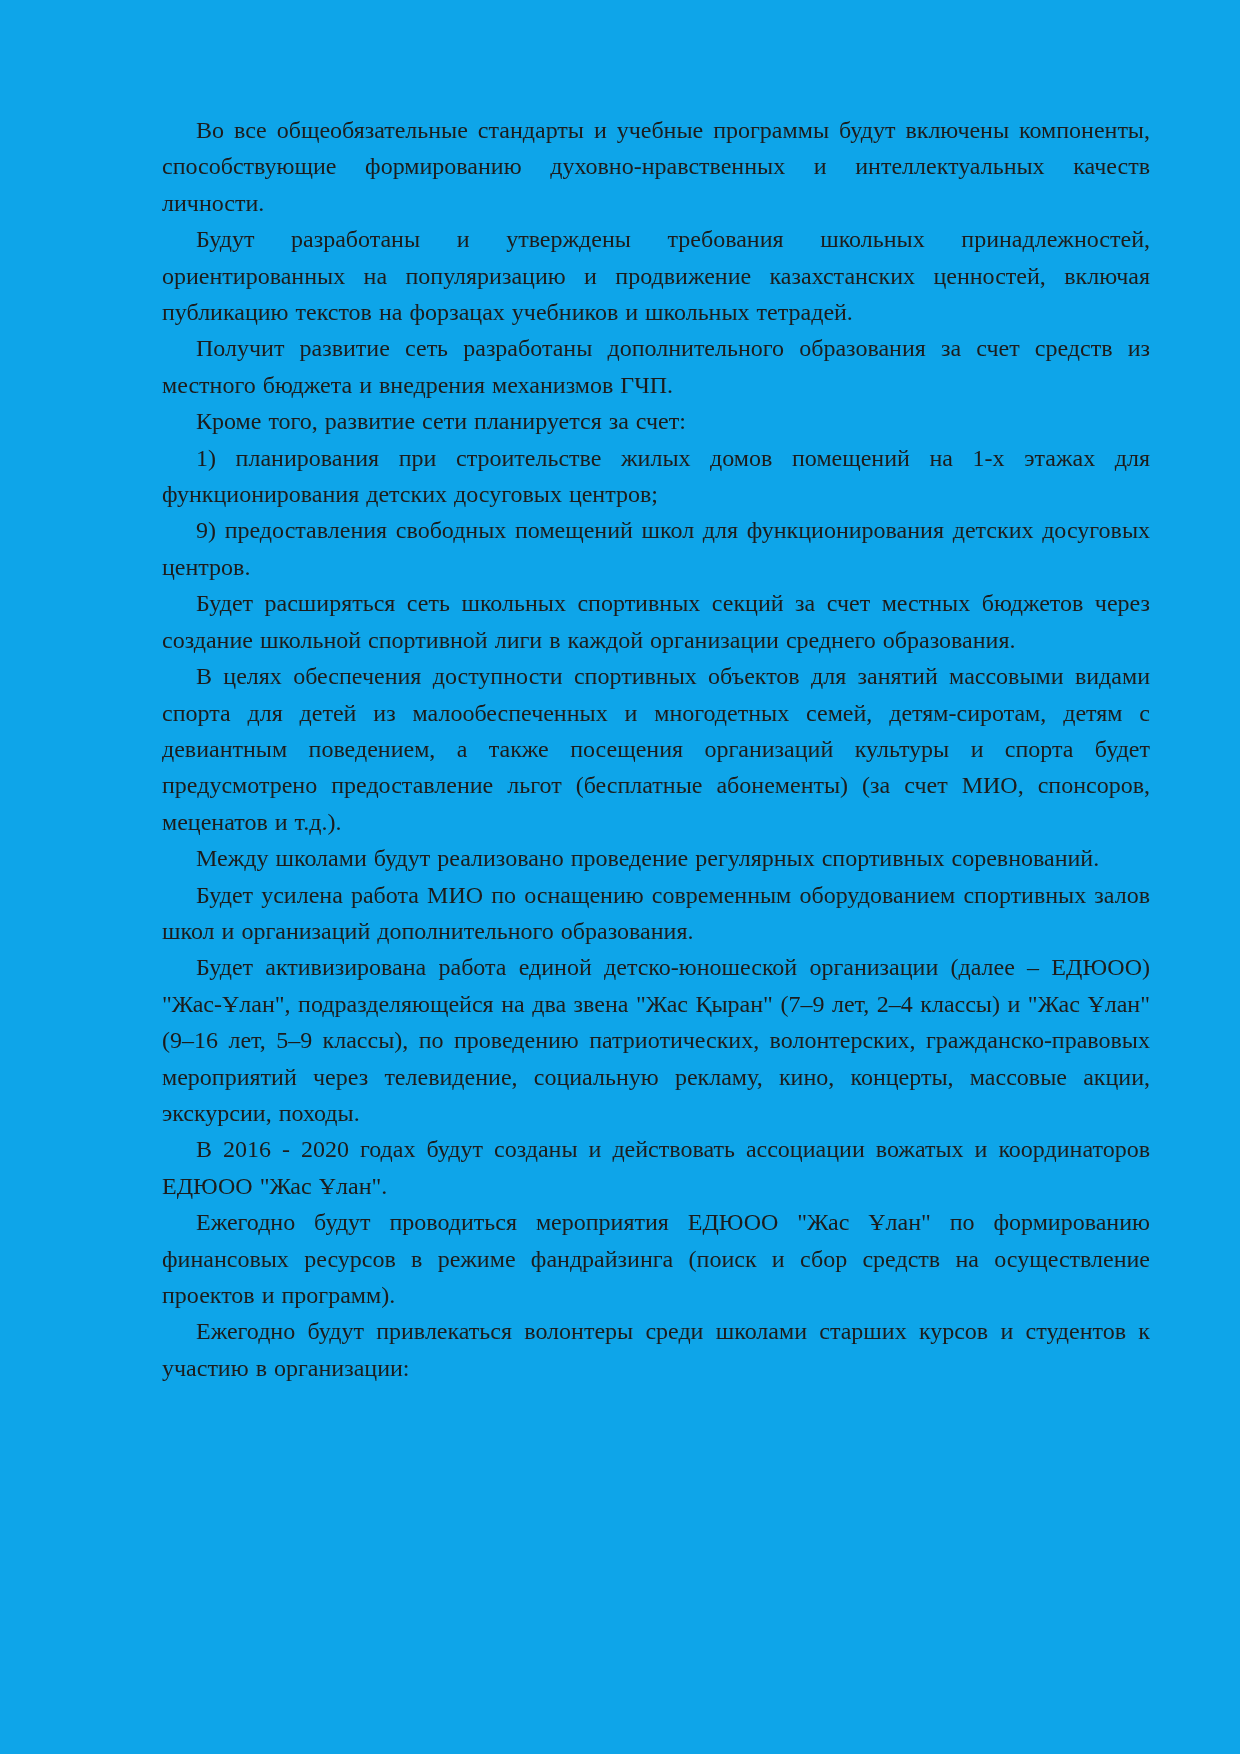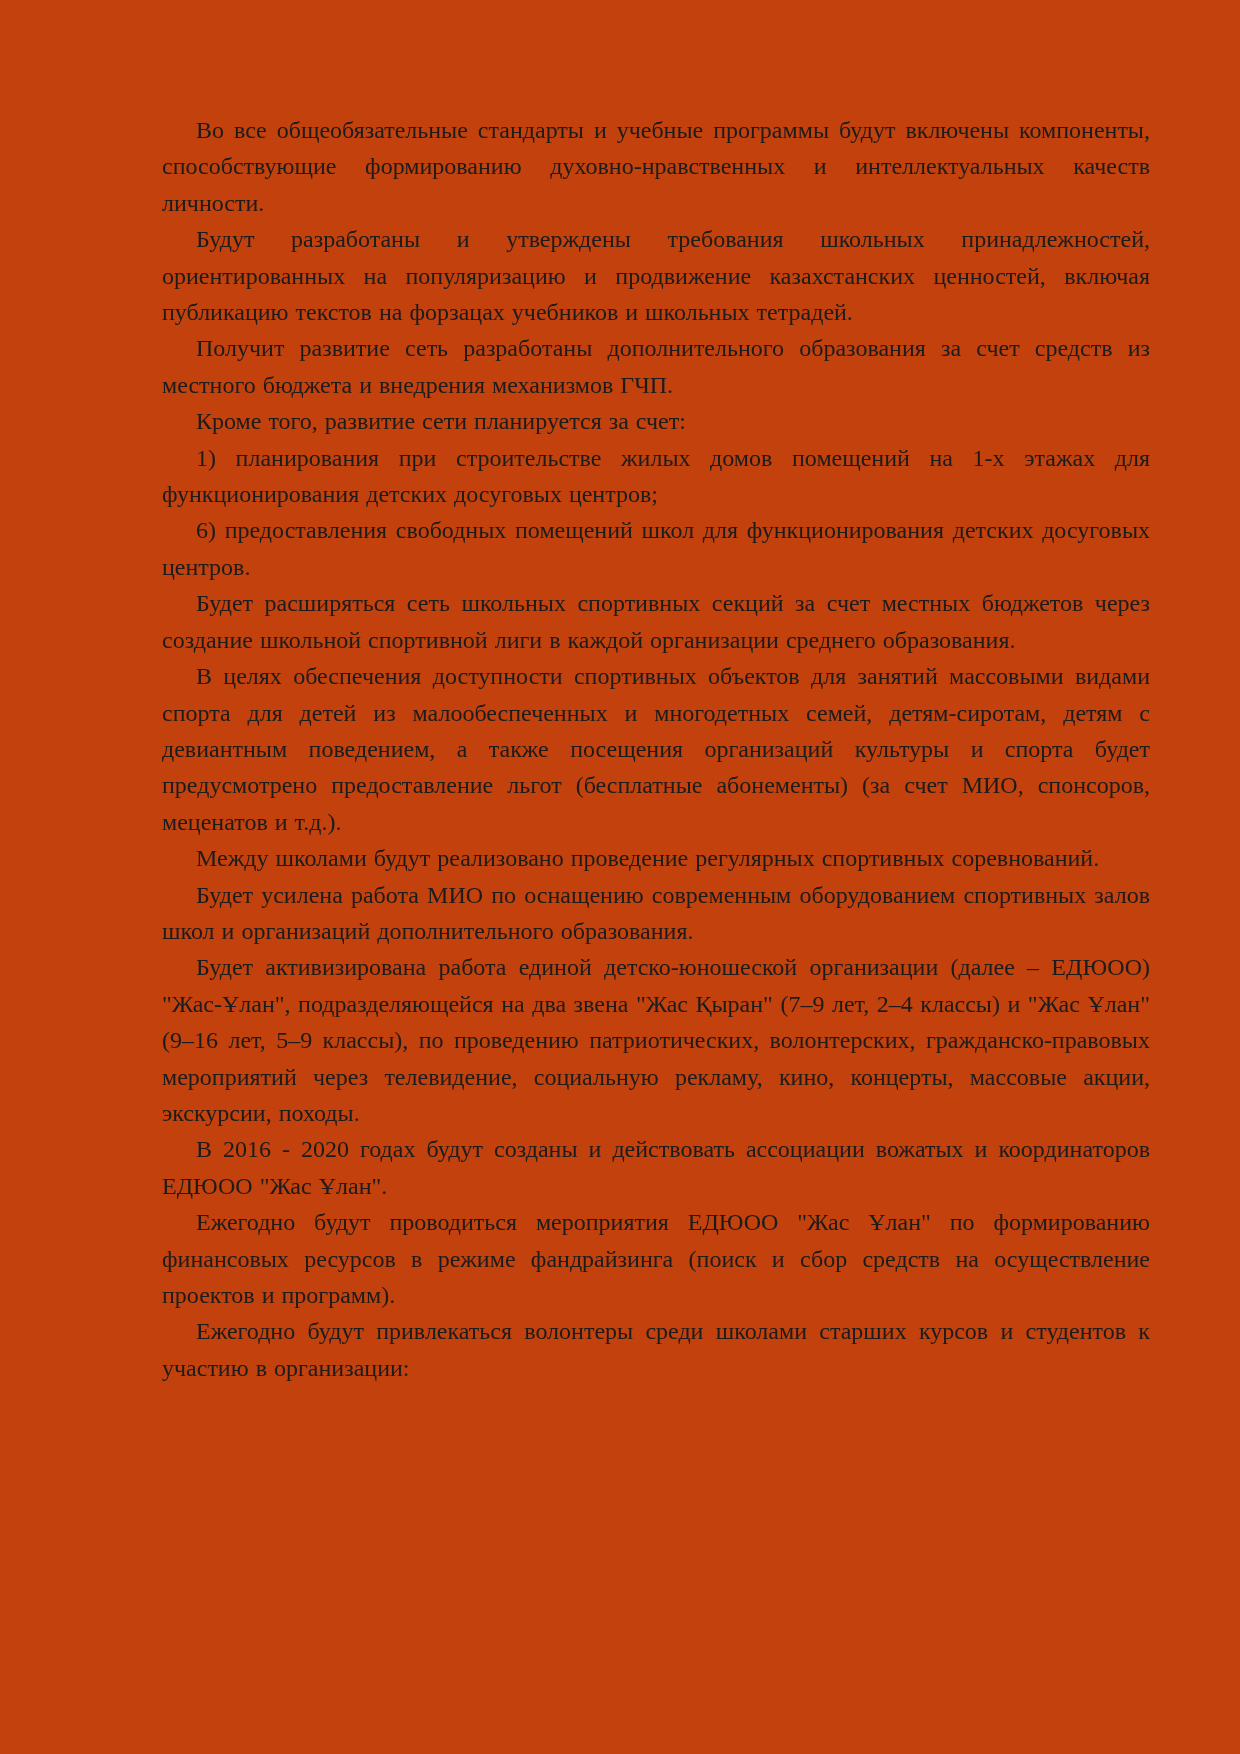--- a/index.html
+++ b/index.html
@@ -5,21 +5,21 @@
   html, body {
     margin: 0;
     padding: 0;
     background: #ffffff;
   }
   .page {
     position: relative;
     width: 1240px;
     height: 1754px;
     box-sizing: border-box;
-    background: #c2410c;
+    background: #0ea5e9;
     padding: 112px 90px 0 162px;
     overflow: hidden;
     font-family: "Liberation Serif", "DejaVu Serif", serif;
     color: #1c1c1c;
   }
   .page p {
     margin: 0;
     padding: 0;
     font-size: 24px;
     line-height: 36.4px;
@@ -31,21 +31,21 @@
 </style>
 </head>
 <body>
 
 <div class="page">
   <p>Во все общеобязательные стандарты и учебные программы будут включены компоненты, способствующие формированию духовно-нравственных и интеллектуальных качеств личности.</p>
   <p>Будут разработаны и утверждены требования школьных принадлежностей, ориентированных на популяризацию и продвижение казахстанских ценностей, включая публикацию текстов на форзацах учебников и школьных тетрадей.</p>
   <p>Получит развитие сеть разработаны дополнительного образования за счет средств из местного бюджета и внедрения механизмов ГЧП.</p>
   <p>Кроме того, развитие сети планируется за счет:</p>
   <p>1) планирования при строительстве жилых домов помещений на 1-х этажах для функционирования детских досуговых центров;</p>
-  <p>6) предоставления свободных помещений школ для функционирования детских досуговых центров.</p>
+  <p>9) предоставления свободных помещений школ для функционирования детских досуговых центров.</p>
   <p>Будет расширяться сеть школьных спортивных секций за счет местных бюджетов через создание школьной спортивной лиги в каждой организации среднего образования.</p>
   <p>В целях обеспечения доступности спортивных объектов для занятий массовыми видами спорта для детей из малообеспеченных и многодетных семей, детям-сиротам, детям с девиантным поведением, а также посещения организаций культуры и спорта будет предусмотрено предоставление льгот (бесплатные абонементы) (за счет МИО, спонсоров, меценатов и т.д.).</p>
   <p>Между школами будут реализовано проведение регулярных спортивных соревнований.</p>
   <p>Будет усилена работа МИО по оснащению современным оборудованием спортивных залов школ и организаций дополнительного образования.</p>
   <p>Будет активизирована работа единой детско-юношеской организации (далее – ЕДЮОО) "Жас-Ұлан", подразделяющейся на два звена "Жас Қыран" (7–9 лет, 2–4 классы) и "Жас Ұлан" (9–16 лет, 5–9 классы), по проведению патриотических, волонтерских, гражданско-правовых мероприятий через телевидение, социальную рекламу, кино, концерты, массовые акции, экскурсии, походы.</p>
   <p>В 2016 - 2020 годах будут созданы и действовать ассоциации вожатых и координаторов ЕДЮОО "Жас Ұлан".</p>
   <p>Ежегодно будут проводиться мероприятия ЕДЮОО "Жас Ұлан" по формированию финансовых ресурсов в режиме фандрайзинга (поиск и сбор средств на осуществление проектов и программ).</p>
   <p>Ежегодно будут привлекаться волонтеры среди школами старших курсов и студентов к участию в организации:</p>
 </div>
 

